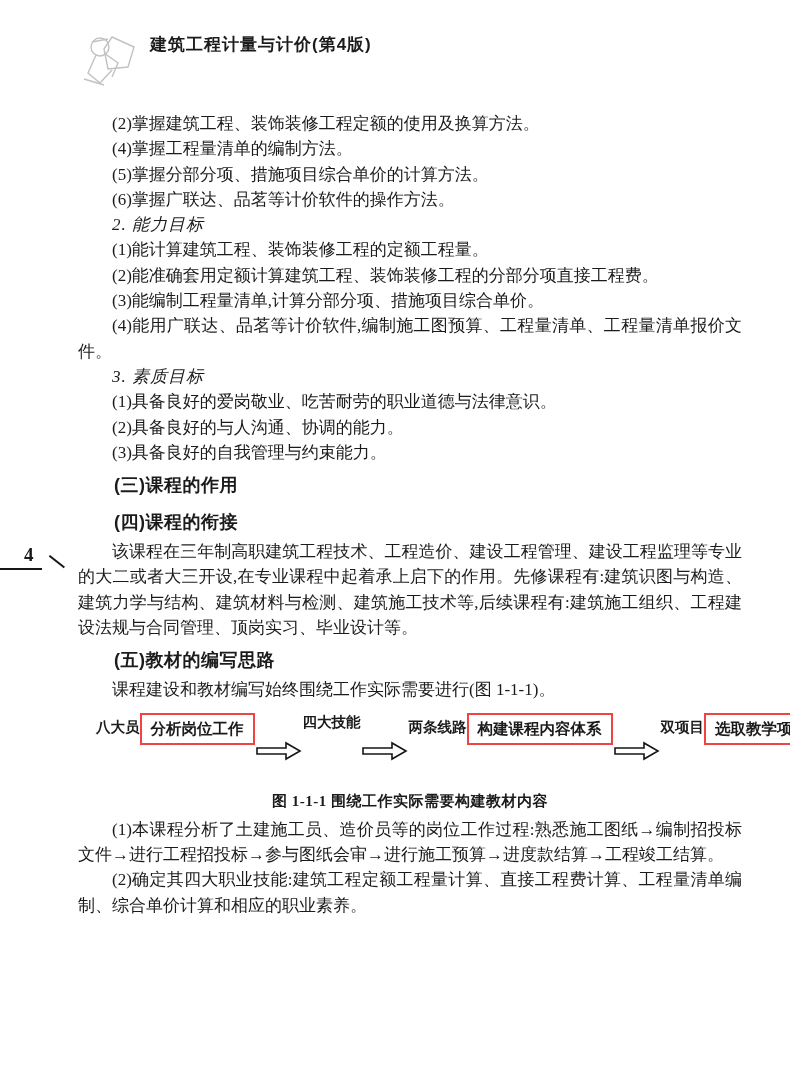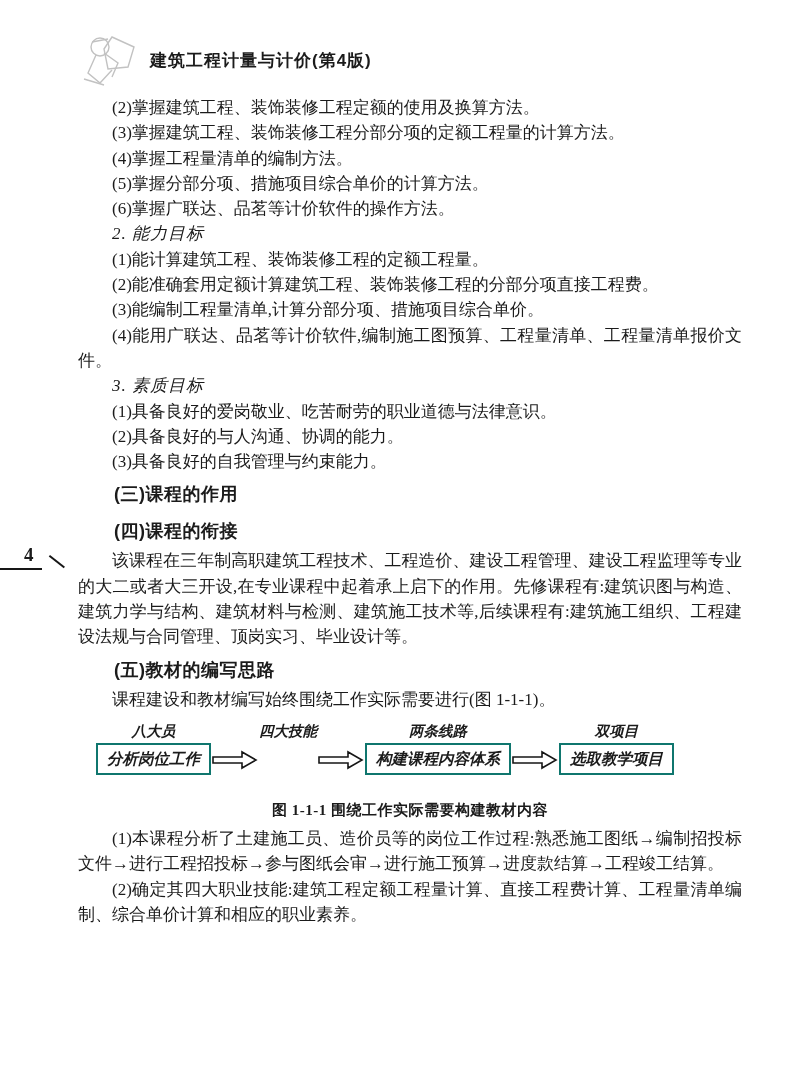--- a/index.html
+++ b/index.html
@@ -5,48 +5,48 @@
   html,body{margin:0;padding:0;}
   body{
     width:790px;height:1083px;
     background:#ffffff;color:#1b1b1b;
     font-family:"Liberation Serif",serif;
     position:relative;overflow:hidden;
   }
   .content{position:absolute;left:78px;top:33px;width:664px;}
 
   
-  .page-header{display:flex;align-items:center;height:56px;margin-bottom:6px;}
+  .page-header{display:flex;align-items:flex-start;height:56px;margin-bottom:22px;}
   .logo-wrap{width:62px;height:56px;flex:0 0 62px;}
   .book-title{
     font-family:"Liberation Sans",sans-serif;font-weight:bold;
     font-size:17px;letter-spacing:1px;margin:0 0 2px 10px;
   }
 
   
   .flow p{
     margin:0;font-size:17px;line-height:25.3px;
     text-align:justify;text-indent:2em;word-break:break-all;
   }
   .flow p.kaiti{font-style:italic;letter-spacing:1px;}
   .flow p.heading{
     font-family:"Liberation Sans",sans-serif;font-weight:bold;
     font-size:18px;line-height:20px;padding:10px 0 7px 0;letter-spacing:0.5px;
   }
 
   
   .figure{margin:10px 0 6px 0;}
   .fig-row{display:flex;align-items:flex-start;margin-left:18px;}
-  .fig-col{display:flex;flex-direction:column;align-items:center;font-style:italic;}
+  .fig-col{display:flex;flex-direction:row;align-items:center;}
   .fig-label{
     font-family:"Liberation Sans",sans-serif;font-weight:bold;
     font-size:14.5px;line-height:18px;margin-bottom:3px;white-space:nowrap;
   }
   .fig-box{
-    border:2px solid #0f766e;padding:3px 9px;
+    border:2px solid #ef4444;padding:3px 9px;
     font-family:"Liberation Sans",sans-serif;font-weight:bold;
     font-size:15.5px;line-height:22px;white-space:nowrap;background:#fff;
   }
   .fig-arrow{margin:27px 1px 0 1px;flex:0 0 auto;}
   .fig-caption{
     text-align:center;font-weight:bold;font-size:15px;
     margin-top:26px;letter-spacing:0.5px;
   }
 
   
@@ -72,21 +72,20 @@
           <path d="M6 46 L26 52"></path>
           <path d="M14 9 L30 6"></path>
         </g>
       </svg>
     </div>
     <h1 class="book-title">建筑工程计量与计价(第4版)</h1>
   </div>
 
   <div class="flow" id="flow-top">
       <p class="text">(2)掌握建筑工程、装饰装修工程定额的使用及换算方法。</p>
-      <p class="text">(3)掌握建筑工程、装饰装修工程分部分项的定额工程量的计算方法。</p>
       <p class="text">(4)掌握工程量清单的编制方法。</p>
       <p class="text">(5)掌握分部分项、措施项目综合单价的计算方法。</p>
       <p class="text">(6)掌握广联达、品茗等计价软件的操作方法。</p>
       <p class="kaiti">2. 能力目标</p>
       <p class="text">(1)能计算建筑工程、装饰装修工程的定额工程量。</p>
       <p class="text">(2)能准确套用定额计算建筑工程、装饰装修工程的分部分项直接工程费。</p>
       <p class="text">(3)能编制工程量清单,计算分部分项、措施项目综合单价。</p>
       <p class="text">(4)能用广联达、品茗等计价软件,编制施工图预算、工程量清单、工程量清单报价文件。</p>
       <p class="kaiti">3. 素质目标</p>
       <p class="text">(1)具备良好的爱岗敬业、吃苦耐劳的职业道德与法律意识。</p>

